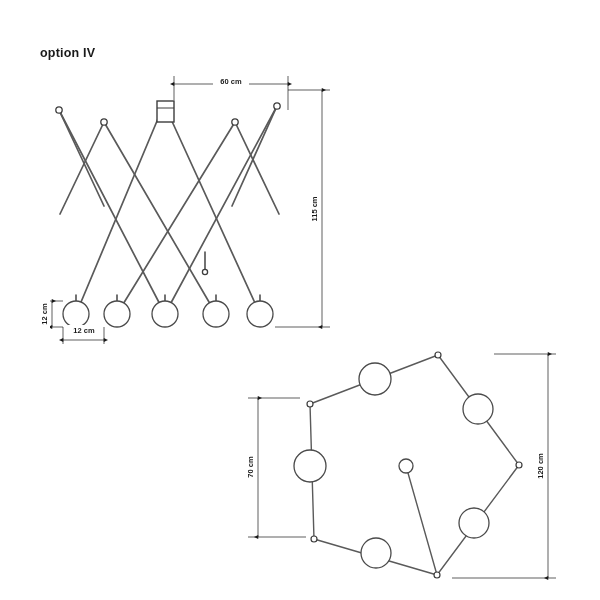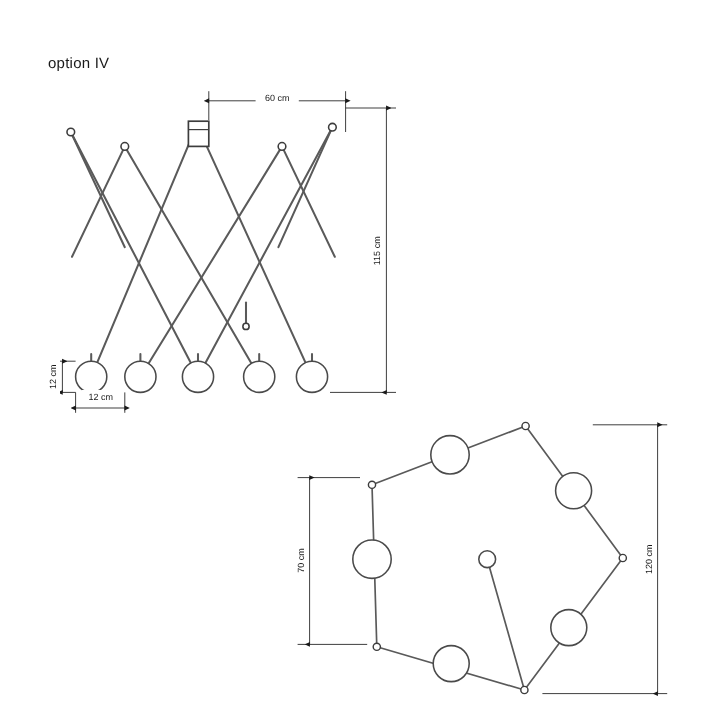--- a/index.html
+++ b/index.html
@@ -12,20 +12,21 @@
     height: 600px;
     position: relative;
     font-family: "Liberation Sans", sans-serif;
     overflow: hidden;
   }
   #root {
     position: absolute;
     left: 0; top: 0;
     width: 596px;
     height: 600px;
+    font-weight: bold;
   }
   .title {
     position: absolute;
     left: 40px;
     top: 46px;
     font-size: 12.5px;
     color: #1a1a1a;
     letter-spacing: 0.2px;
   }
   svg.canvas {

